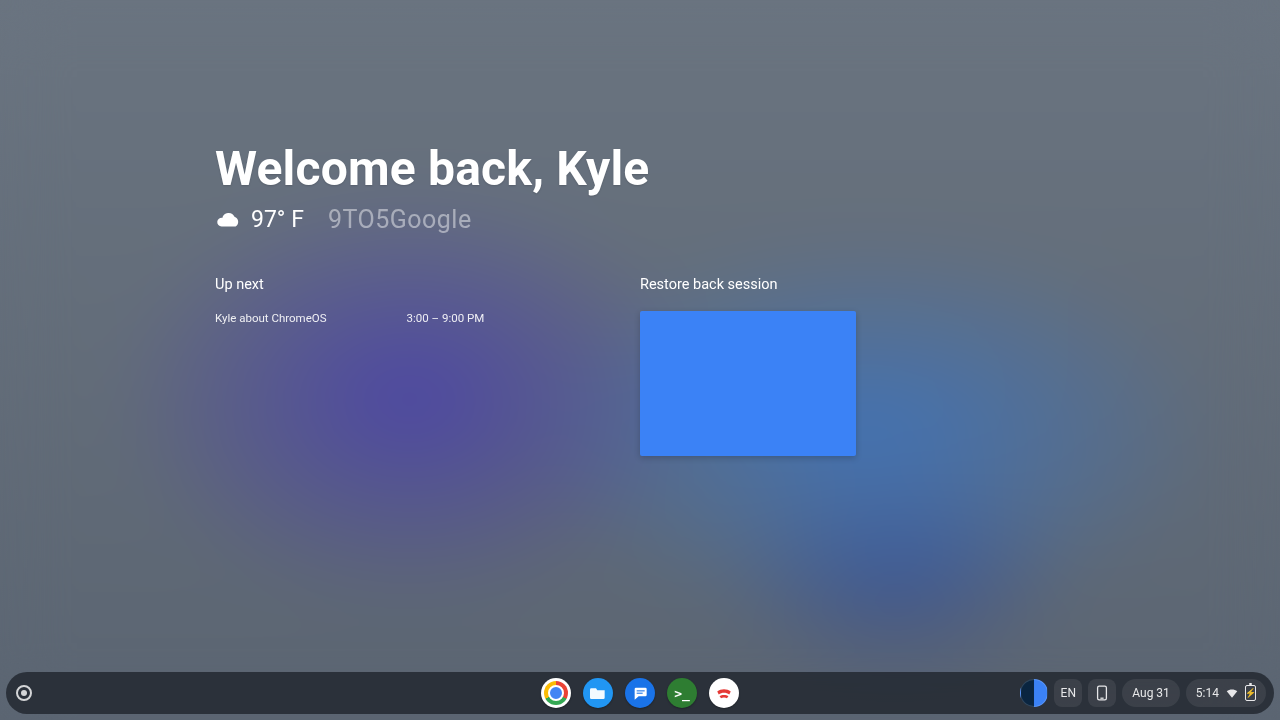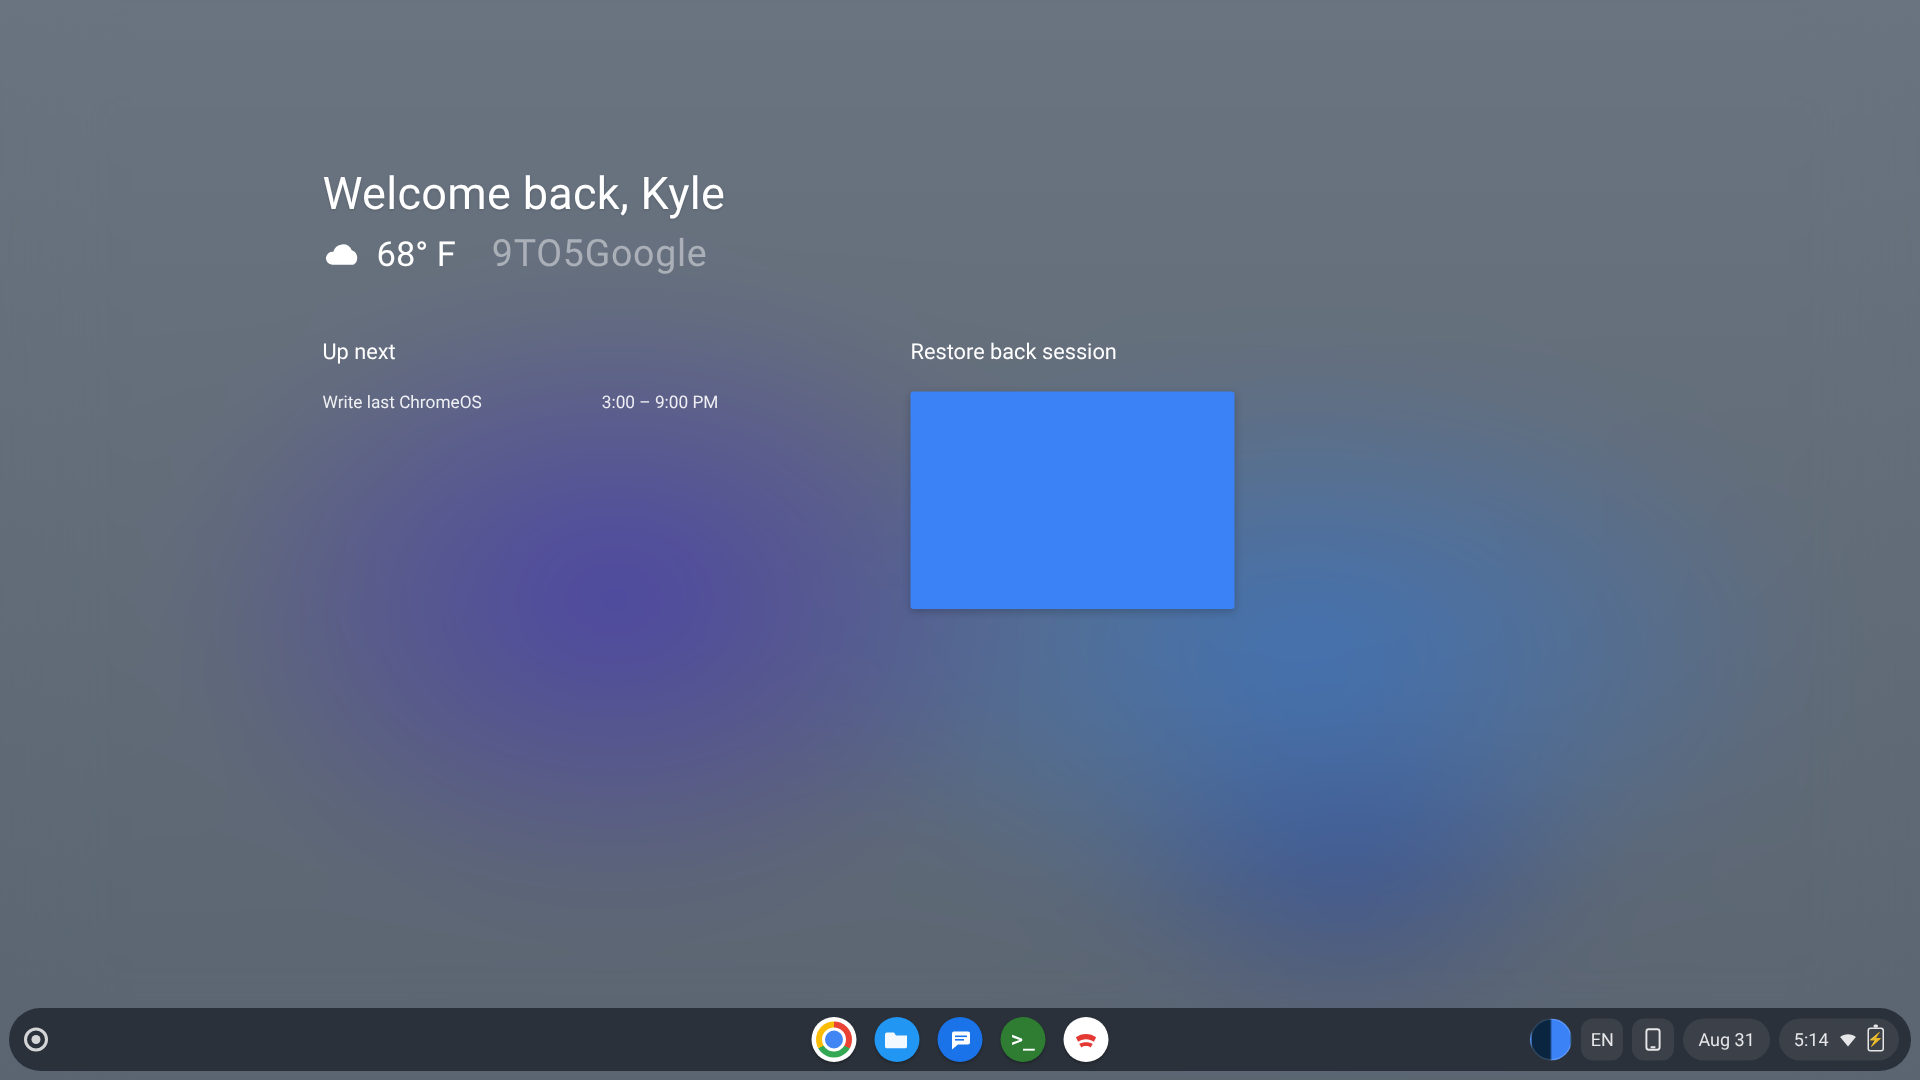--- a/index.html
+++ b/index.html
@@ -23,39 +23,40 @@
     backdrop-filter: blur(32px);
   }
 
   .content {
     position: relative;
     z-index: 1;
     padding: 112px 0 0 215px;
   }
 
   .welcome-title {
-    font-size: 30px;
-    font-weight: 400;
+    font-size: 48px;
+    font-weight: 700;
     letter-spacing: 0.2px;
     text-shadow: 0 1px 2px rgba(0,0,0,0.15);
+    margin-top: 28px;
   }
   
   .weather-row {
     display: flex;
     align-items: center;
     gap: 10px;
     margin-top: 8px;
   }
   .weather-icon { width: 26px; height: 26px; }
   .temp { font-size: 23px; font-weight: 400; }
   .watermark { font-size: 25px; color: rgba(255,255,255,0.45); margin-left: 14px; letter-spacing: 0.5px; }
 
   .sections {
     display: flex;
-    gap: 77px;
+    gap: 110px;
     margin-top: 42px;
   }
   .section-heading {
     font-size: 14.5px;
     font-weight: 400;
     margin-bottom: 18px;
   }
   .upnext-item {
     display: flex;
     font-size: 11.5px;
@@ -169,30 +170,30 @@
   <div class="content">
 
     <h1 class="welcome-title">Welcome back, Kyle</h1>
 
     <div class="weather-row">
       <span class="weather-icon">
         <svg viewBox="0 0 24 24" fill="#ffffff">
             <path d="M19 18H6a4 4 0 1 1 .7-7.95A6 6 0 0 1 18 9a5 5 0 0 1 1 9z"></path>
           </svg>
       </span>
-      <span class="temp">68° F</span>
+      <span class="temp">97° F</span>
       <span class="watermark">9TO5Google</span>
     </div>
 
     <div class="sections">
 
       <div style="width:315px;">
         <div class="section-heading">Up next</div>
         <div class="upnext-item">
-          <span>Write last ChromeOS</span>
+          <span>Kyle about ChromeOS</span>
           <span>3:00 – 9:00 PM</span>
         </div>
       </div>
 
       <div>
         <div class="section-heading">Restore back session</div>
         <div class="restore-thumb"></div>
       </div>
     </div>
 

